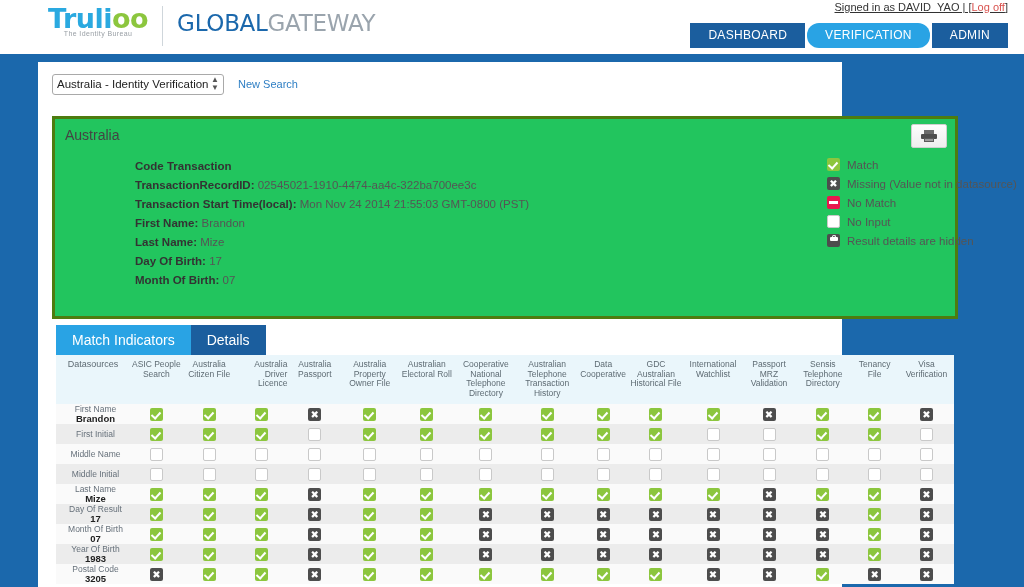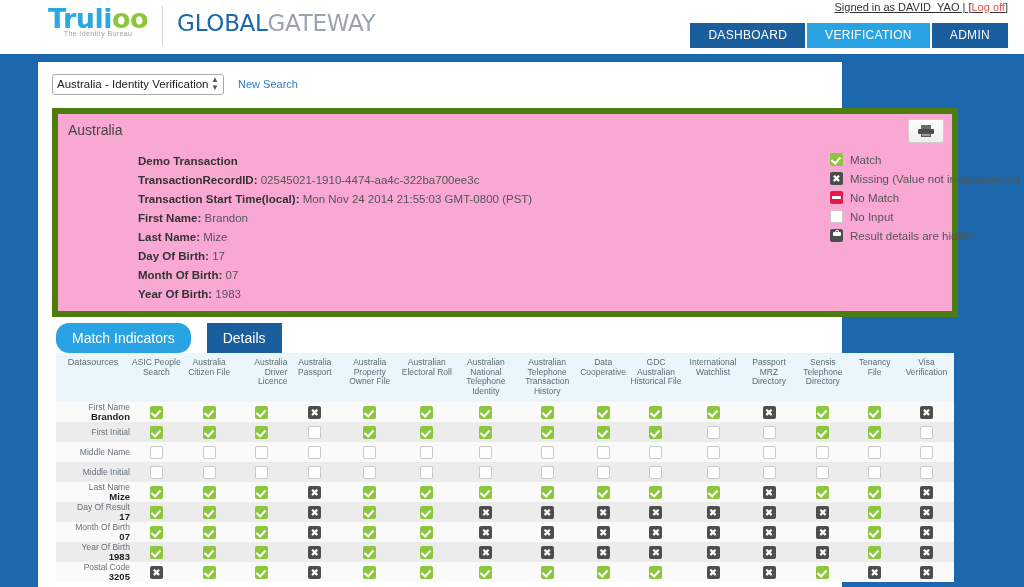--- a/index.html
+++ b/index.html
@@ -33,42 +33,42 @@
     font-family:"Liberation Sans",sans-serif;
     text-decoration:underline;
   }
   #signed-in .logoff{color:#d9534f;}
   #navtabs{position:absolute;right:16px;top:23px;display:flex;gap:2px;}
   .navtab{
     height:25px;line-height:25px;padding:0 18px;color:#fff;font-size:12px;
     font-family:"Liberation Sans",sans-serif;letter-spacing:.3px;cursor:pointer;
   }
   .navtab.dark{background:#1b5e9e;}
-  .navtab.light{background:#29a3e4;}
+  .navtab.light{background:#29a3e4;border-radius:12px;}
   #bluebar{position:absolute;left:0;top:54px;width:1024px;height:8px;background:#1b68ac;}
 
   
   #page{
     position:absolute;left:38px;top:62px;width:804px;height:525px;
     background:#ffffff;
   }
   #inner{position:absolute;left:14px;top:6px;width:906px;}
 
   #searchrow{height:32px;display:flex;align-items:center;}
   #country-select{
     width:172px;height:21px;border:1px solid #a9a9a9;border-radius:3px;background:#fff;
     font-size:11.5px;color:#222;padding:0 4px;display:flex;align-items:center;
     justify-content:space-between;box-sizing:border-box;
     font-family:"Liberation Sans",sans-serif;
   }
   #country-select .arrows{font-size:8px;color:#555;line-height:8px;text-align:center;}
   #new-search{margin-left:14px;color:#2f7fc4;font-size:11px;text-decoration:none;cursor:pointer;}
 
   
-  #panel{border:6px solid #4d7c0f;background:#f9a8d4;margin-top:8px;position:relative;}
+  #panel{border:3px solid #4d7c0f;background:#22c55e;margin-top:16px;position:relative;}
   #panel-title{font-size:14px;color:#444;padding:8px 0 4px 10px;}
   #print-btn{
     position:absolute;right:8px;top:5px;width:34px;height:22px;border:1px solid #cfcfcf;
     background:linear-gradient(#fdfdfd,#eeeeee);border-radius:2px;cursor:pointer;
     display:flex;align-items:center;justify-content:center;
   }
   .printer{width:16px;height:12px;position:relative;}
   .printer .body{position:absolute;left:0;top:4px;width:16px;height:5px;background:#4d4d4d;border-radius:1px;}
   .printer .top{position:absolute;left:3px;top:0;width:10px;height:4px;background:#6b6b6b;}
   .printer .out{position:absolute;left:3px;top:8px;width:10px;height:4px;background:#9a9a9a;border:1px solid #5a5a5a;box-sizing:border-box;}
@@ -110,36 +110,36 @@
     content:"";position:absolute;left:4.5px;top:1px;width:4px;height:3px;border:1px solid #fff;
     border-bottom:none;border-radius:2px 2px 0 0;box-sizing:border-box;
   }
 
   
   #tabs{display:flex;margin-top:6px;margin-left:4px;}
   .tab{
     height:30px;line-height:30px;font-size:14px;color:#fff;padding:0 16px;cursor:pointer;
     font-family:"Liberation Sans",sans-serif;
   }
-  .tab.active{background:#29a3e4;border-radius:13px;}
-  .tab.inactive{background:#1b5e9e;margin-left:16px;}
+  .tab.active{background:#29a3e4;}
+  .tab.inactive{background:#1b5e9e;}
 
   
   #tablewrap{margin-left:4px;margin-top:0;width:898px;}
   table{border-collapse:collapse;width:898px;table-layout:fixed;}
   thead th{
     background:#eaf6fb;font-weight:normal;font-size:8.5px;color:#5e6b73;
     padding:5px 1px 6px 1px;vertical-align:top;line-height:9.5px;text-align:center;
     font-family:"Liberation Sans",sans-serif;
   }
   thead th.first{text-align:center;font-size:9px;color:#5e6b73;}
   tbody td{padding:0;height:20px;text-align:center;vertical-align:middle;}
   tbody tr.odd td{background:#fafafa;}
   tbody tr.even td{background:#ececec;}
-  td.rowlabel{text-align:right;padding-left:5px;font-size:8.5px;color:#66707a;line-height:10px;}
+  td.rowlabel{text-align:center;padding-left:5px;font-size:8.5px;color:#66707a;line-height:10px;}
   td.rowlabel .val{display:block;font-size:9.5px;color:#222;font-weight:bold;line-height:10px;}
   .cellmark{display:flex;align-items:center;justify-content:center;}
 </style>
 </head>
 <body>
 
 <div id="topbar">
 
   <div id="logo-wrap">
     <div>
@@ -185,21 +185,21 @@
           <span class="top"></span>
             <span class="body"></span>
             <span class="out"></span>
         </span>
       </div>
 
 
       <div id="details-area">
         <div id="txn-list">
           <div class="txn-line">
-            <b>Demo Transaction</b>
+            <b>Code Transaction</b>
           </div>
           <div class="txn-line">
             <b>TransactionRecordID:</b>
             <span>02545021-1910-4474-aa4c-322ba700ee3c</span>
           </div>
           <div class="txn-line">
             <b>Transaction Start Time(local):</b>
             <span>Mon Nov 24 2014 21:55:03 GMT-0800 (PST)</span>
           </div>
           <div class="txn-line">
@@ -211,24 +211,20 @@
             <span>Mize</span>
           </div>
           <div class="txn-line">
             <b>Day Of Birth:</b>
             <span>17</span>
           </div>
           <div class="txn-line">
             <b>Month Of Birth:</b>
             <span>07</span>
           </div>
-          <div class="txn-line">
-            <b>Year Of Birth:</b>
-            <span>1983</span>
-          </div>
         </div>
 
         <div id="legend">
             <div class="legend-row">
               <span class="mk match"></span>
               <span class="lbl">Match</span>
             </div>
             <div class="legend-row">
               <span class="mk missing">✖</span>
               <span class="lbl">Missing (Value not in datasource)</span>
@@ -258,26 +254,26 @@
       <table>
         <thead>
           <tr id="hrow">
               <th class="first" style="width: 68px;">Datasources</th>
               <th class="" style="width: 48px; margin-top: 32px;">ASIC People Search</th>
               <th class="" style="width: 48px;">Australia Citizen File</th>
               <th class="" style="width: 48px; text-align: right;">Australia Driver Licence</th>
               <th class="" style="width: 48px;">Australia Passport</th>
               <th class="" style="width: 52px;">Australia Property Owner File</th>
               <th class="" style="width: 52px;">Australian Electoral Roll</th>
-              <th class="" style="width: 56px;">Australian National Telephone Identity</th>
+              <th class="" style="width: 56px;">Cooperative National Telephone Directory</th>
               <th class="" style="width: 56px;">Australian Telephone Transaction History</th>
               <th class="" style="width: 46px;">Data Cooperative</th>
               <th class="" style="width: 50px;">GDC Australian Historical File</th>
               <th class="" style="width: 54px;">International Watchlist</th>
-              <th class="" style="width: 48px;">Passport MRZ Directory</th>
+              <th class="" style="width: 48px;">Passport MRZ Validation</th>
               <th class="" style="width: 50px;">Sensis Telephone Directory</th>
               <th class="" style="width: 44px;">Tenancy File</th>
               <th class="" style="width: 50px;">Visa Verification</th>
             </tr>
         </thead>
         <tbody id="brow">
             <tr class="odd">
               <td class="rowlabel"><span>First Name</span><span class="val">Brandon</span></td>
               <td>
                 <div class="cellmark">

